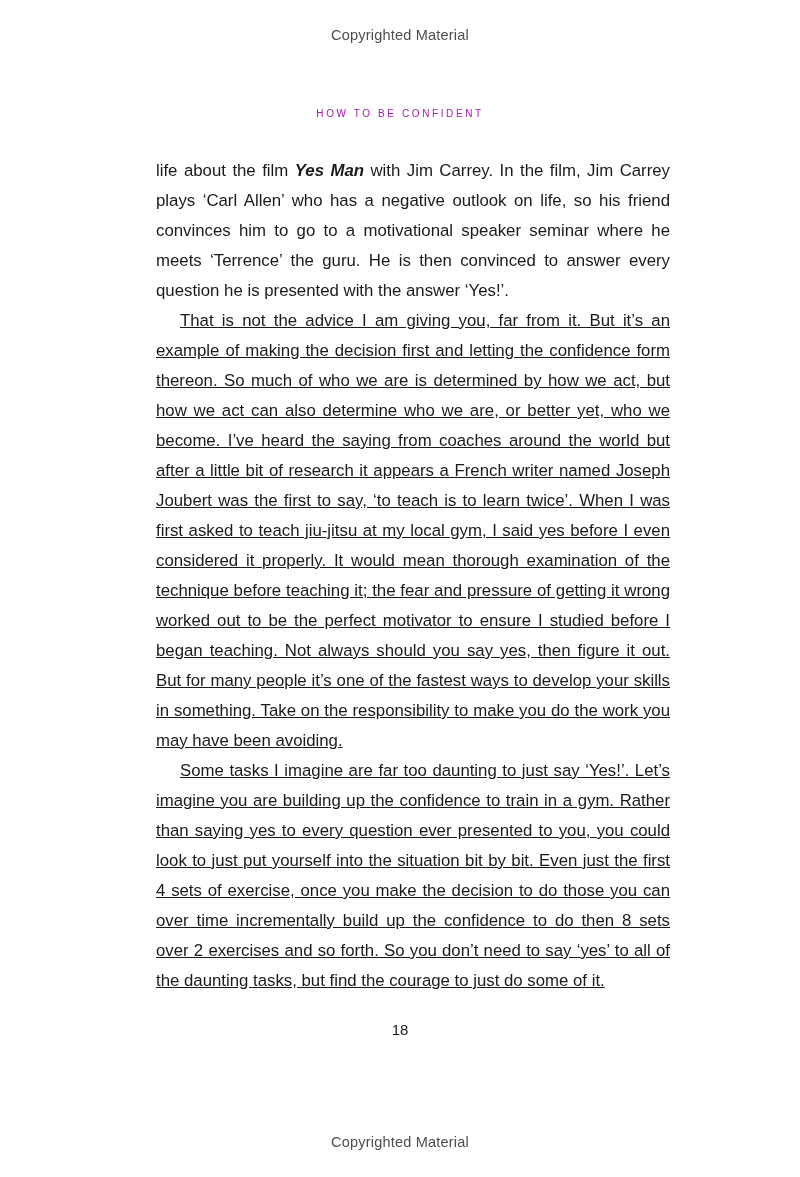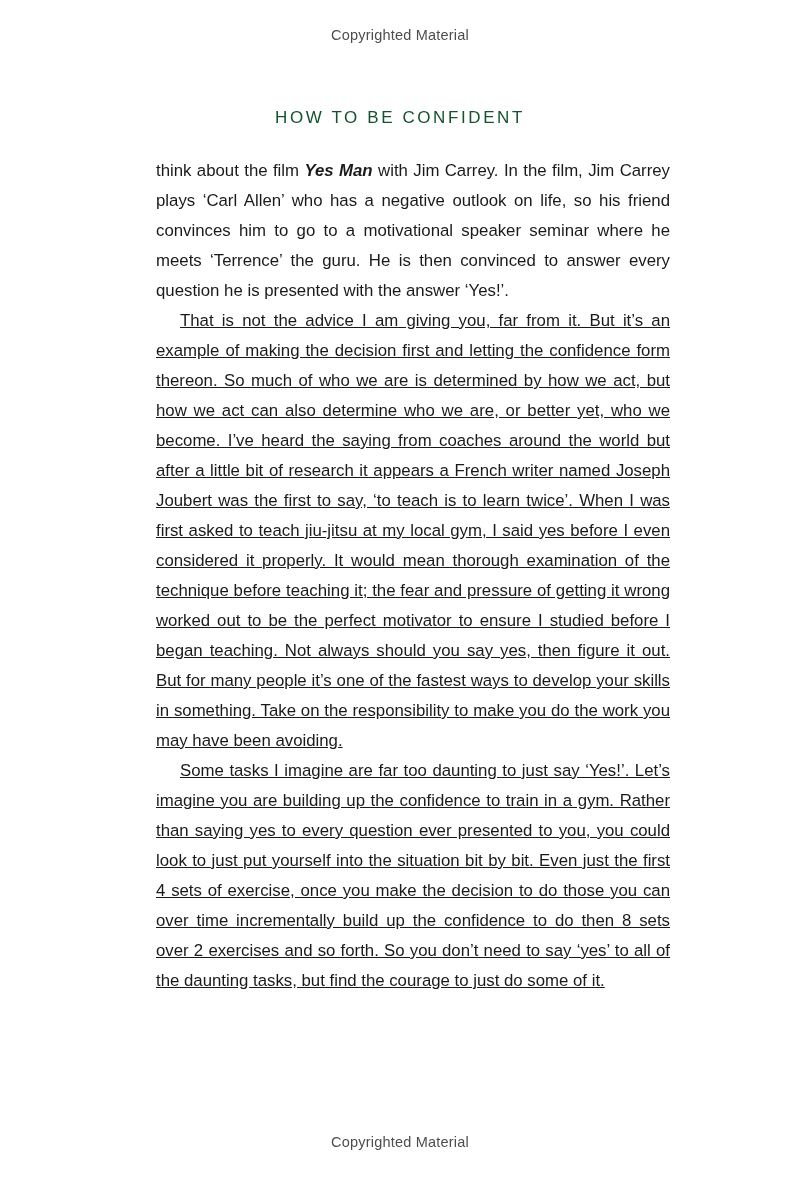--- a/index.html
+++ b/index.html
@@ -26,22 +26,22 @@
     letter-spacing: 0.2px;
   }
   .notice.top { top: 27px; }
   .notice.bottom { top: 1134px; }
   .chapter-header {
     position: absolute;
     top: 108px;
     left: 0;
     width: 100%;
     text-align: center;
-    color: #14532d;
-    font-size: 17px;
+    color: #a21caf;
+    font-size: 10px;
     letter-spacing: 2.6px;
     font-weight: 400;
   }
   .body-text {
     position: absolute;
     top: 156px;
     left: 142px;
     width: 514px;
     color: #1a1a1a;
     font-size: 16.8px;
@@ -72,20 +72,21 @@
 </style>
 </head>
 <body>
 
 <div class="page">
   <div class="notice top">Copyrighted Material</div>
 
   <div class="chapter-header">HOW TO BE CONFIDENT</div>
 
   <div class="body-text">
-      <p class=""><span>think about the film </span><em>Yes Man</em><span> with Jim Carrey. In the film, Jim Carrey plays ‘Carl Allen’ who has a negative outlook on life, so his friend convinces him to go to a motivational speaker seminar where he meets ‘Terrence’ the guru. He is then convinced to answer every question he is presented with the answer ‘Yes!’.</span></p>
+      <p class=""><span>life about the film </span><em>Yes Man</em><span> with Jim Carrey. In the film, Jim Carrey plays ‘Carl Allen’ who has a negative outlook on life, so his friend convinces him to go to a motivational speaker seminar where he meets ‘Terrence’ the guru. He is then convinced to answer every question he is presented with the answer ‘Yes!’.</span></p>
       <p class="indent"><span>That is not the advice I am giving you, far from it. But it’s an example of making the decision first and letting the confidence form thereon. So much of who we are is determined by how we act, but how we act can also determine who we are, or better yet, who we become. I’ve heard the saying from coaches around the world but after a little bit of research it appears a French writer named Joseph Joubert was the first to say, ‘to teach is to learn twice’. When I was first asked to teach jiu-jitsu at my local gym, I said yes before I even considered it properly. It would mean thorough examination of the technique before teaching it; the fear and pressure of getting it wrong worked out to be the perfect motivator to ensure I studied before I began teaching. Not always should you say yes, then figure it out. But for many people it’s one of the fastest ways to develop your skills in something. Take on the responsibility to make you do the work you may have been avoiding.</span></p>
       <p class="indent"><span>Some tasks I imagine are far too daunting to just say ‘Yes!’. Let’s imagine you are building up the confidence to train in a gym. Rather than saying yes to every question ever presented to you, you could look to just put yourself into the situation bit by bit. Even just the first 4 sets of exercise, once you make the decision to do those you can over time incrementally build up the confidence to do then 8 sets over 2 exercises and so forth. So you don’t need to say ‘yes’ to all of the daunting tasks, but find the courage to just do some of it.</span></p>
     </div>
 
+  <div class="page-number">18</div>
 
   <div class="notice bottom">Copyrighted Material</div>
 </div>
 
 </body></html>

